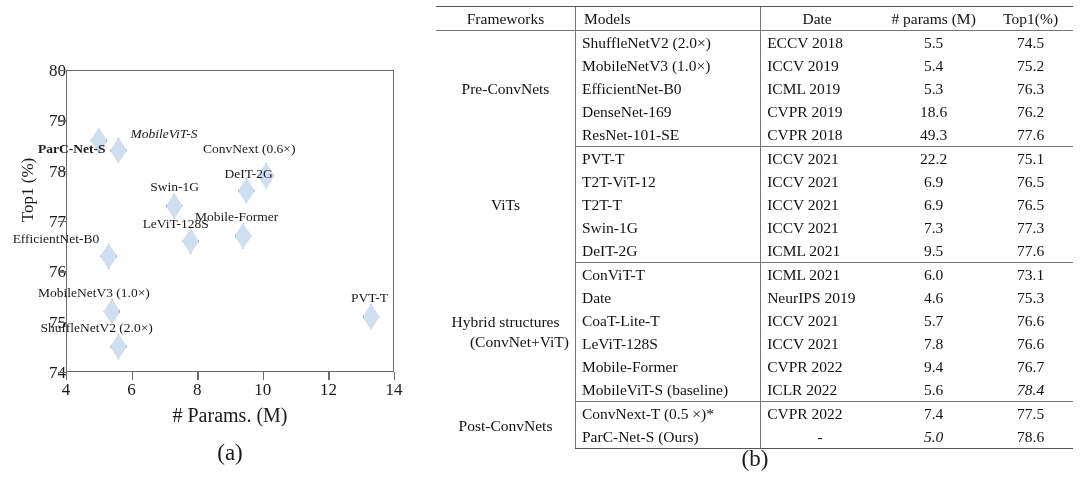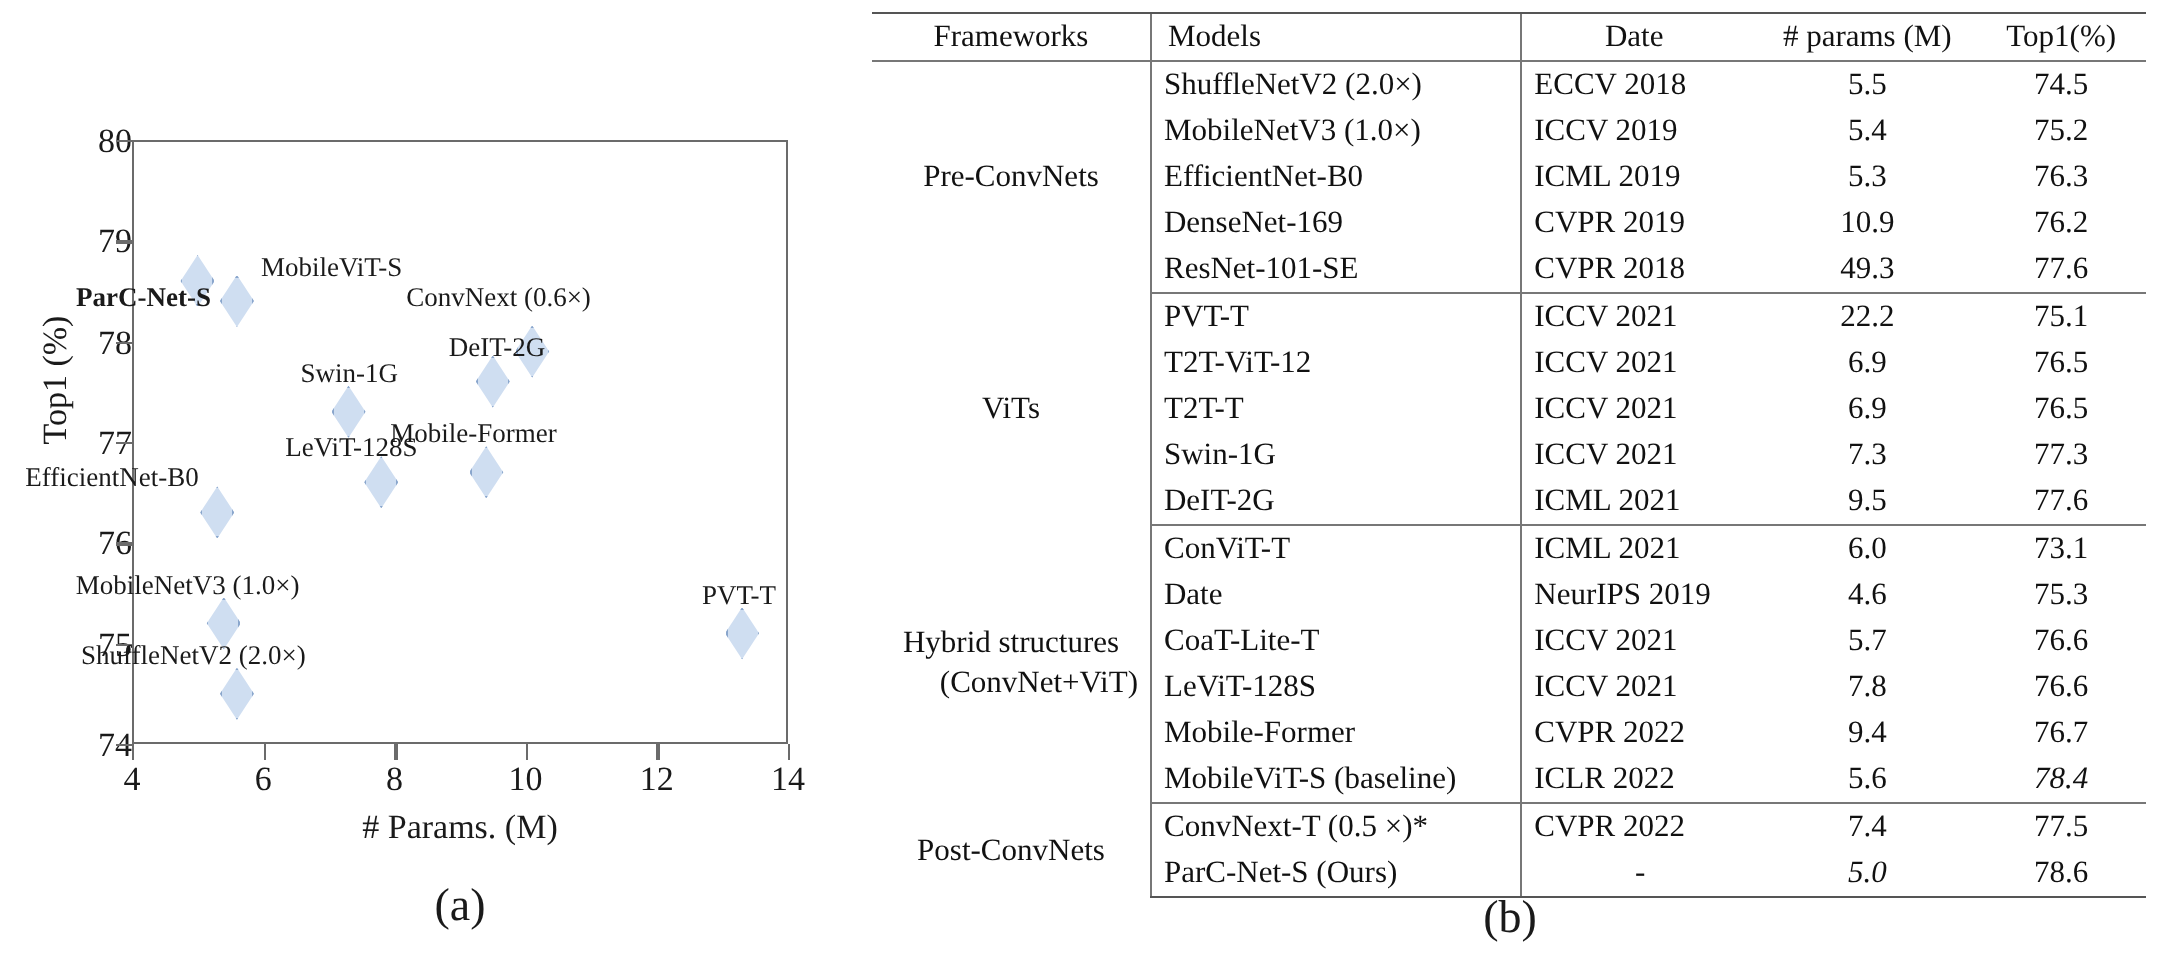--- a/index.html
+++ b/index.html
@@ -76,21 +76,21 @@
     transform: rotate(-90deg);
     transform-origin: center center;
     white-space: nowrap;
   }
   #x-axis-title {
     position: absolute;
     left: 66px;
     top: 404px;
     width: 328px;
     text-align: center;
-    font-size: 17px;
+    font-size: 20px;
   }
   #panel-a-caption {
     position: absolute;
     left: 66px;
     top: 440px;
     width: 328px;
     text-align: center;
     font-size: 23px;
   }
 
@@ -106,21 +106,21 @@
     box-sizing: border-box;
   }
   .pt-label {
     position: absolute;
     font-size: 13.5px;
     line-height: 1;
     white-space: nowrap;
     color: #1a1a1a;
   }
   .pt-label.bold { font-weight: bold; }
-  .pt-label.italic { }
+  .pt-label.italic { font-style: italic; }
 
   
   #panel-b {
     position: absolute;
     left: 430px; top: 0;
     width: 650px; height: 482px;
   }
   table.datatable {
     position: absolute;
     left: 6px;
@@ -275,21 +275,21 @@
         </tr>
         <tr>
           <td class="col-md vline-l">EfficientNet-B0</td>
           <td class="col-dt vline-l">ICML 2019</td>
           <td class="col-pa">5.3</td>
           <td class="col-t1">76.3</td>
         </tr>
         <tr>
           <td class="col-md vline-l">DenseNet-169</td>
           <td class="col-dt vline-l">CVPR 2019</td>
-          <td class="col-pa">10.9</td>
+          <td class="col-pa">18.6</td>
           <td class="col-t1">76.2</td>
         </tr>
         <tr class="rule-thin-bot">
           <td class="col-md vline-l">ResNet-101-SE</td>
           <td class="col-dt vline-l">CVPR 2018</td>
           <td class="col-pa">49.3</td>
           <td class="col-t1">77.6</td>
         </tr>
         <tr>
           <td class="col-fw" rowspan="5">ViTs</td>

